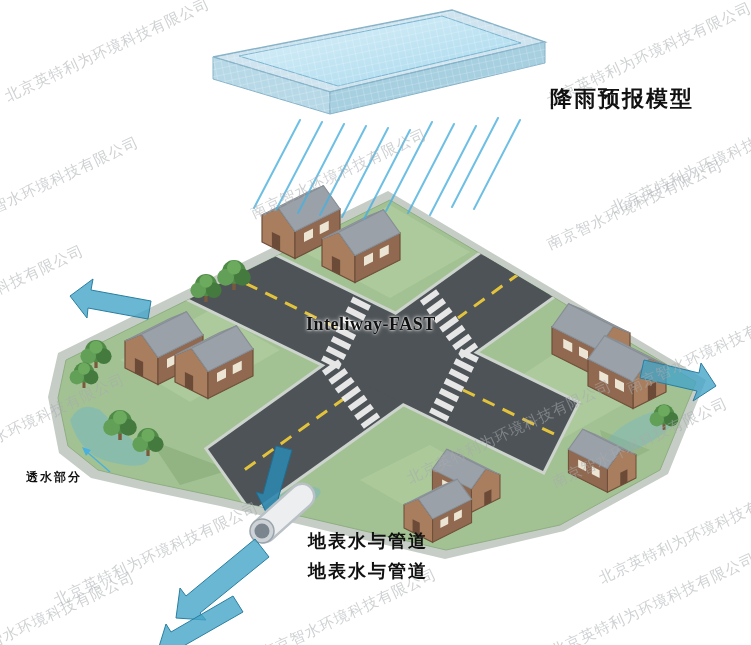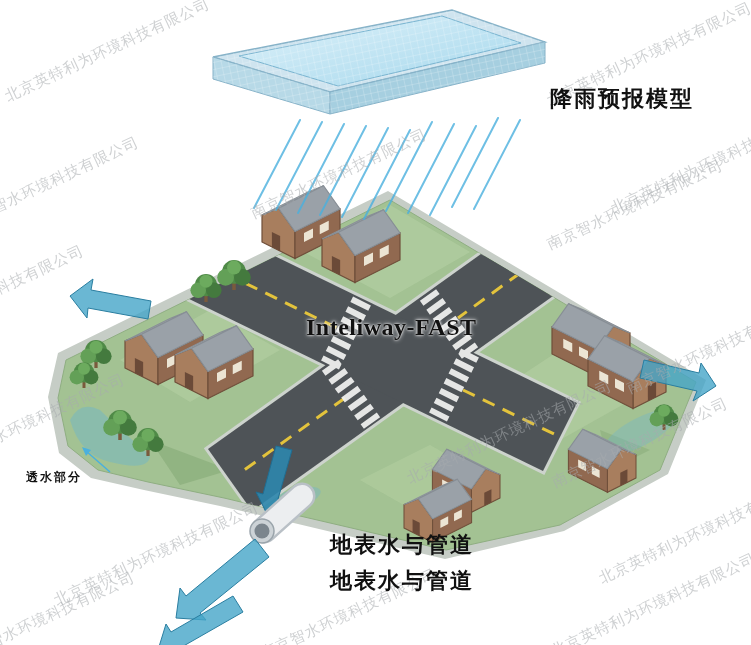--- a/index.html
+++ b/index.html
@@ -5,24 +5,24 @@
   html,body{margin:0;padding:0;background:#fff;}
   .stage{position:relative;width:751px;height:645px;overflow:hidden;background:#fff;
          font-family:"Liberation Sans",sans-serif;}
   .scene{position:absolute;left:0;top:0;}
   .wm-layer{position:absolute;left:0;top:0;width:100%;height:100%;pointer-events:none;}
   .wm{position:absolute;white-space:nowrap;font-size:15px;letter-spacing:1px;
       color:#a7abae;opacity:.55;transform:rotate(-25deg);transform-origin:0 50%;}
   .lbl{position:absolute;color:#111;}
   .lbl-rain{left:550px;top:84px;font-size:22px;font-weight:700;letter-spacing:2px;}
   .lbl-brand{left:306px;top:314px;font-family:"Liberation Serif",serif;
-             font-size:24px;font-weight:700;letter-spacing:.5px;
+             font-size:18px;font-weight:700;letter-spacing:.5px;
              text-shadow:0 0 4px #fff,0 0 2px #fff;}
   .lbl-perm{left:26px;top:469px;font-size:12px;font-weight:700;letter-spacing:2px;}
-  .lbl-inter{left:298px;top:527px;width:176px;text-align:right;font-size:22px;
+  .lbl-inter{left:308px;top:527px;width:176px;text-align:left;font-size:18px;
              font-weight:700;letter-spacing:2px;line-height:1.65;}
 </style>
 </head>
 <body>
 
 <div class="stage">
 
 <svg class="scene" width="751" height="645" viewBox="0 0 751 645">
   <defs>
     <linearGradient id="waterGrad" x1="0" y1="0" x2="1" y2="1">

